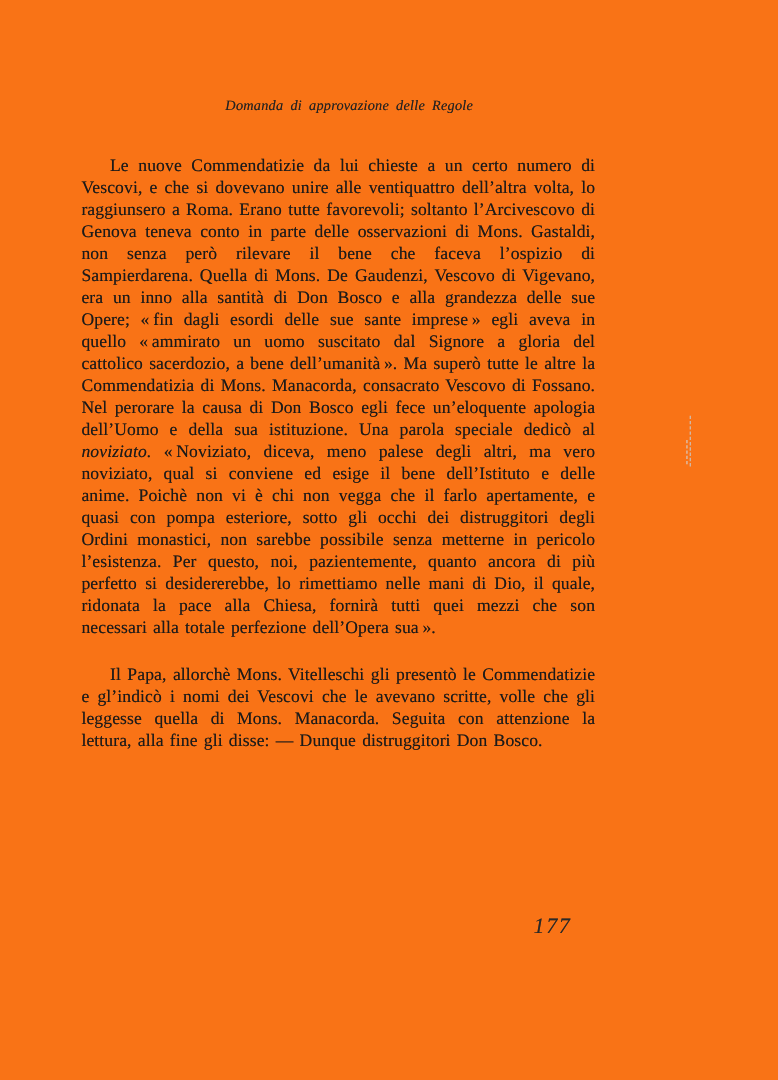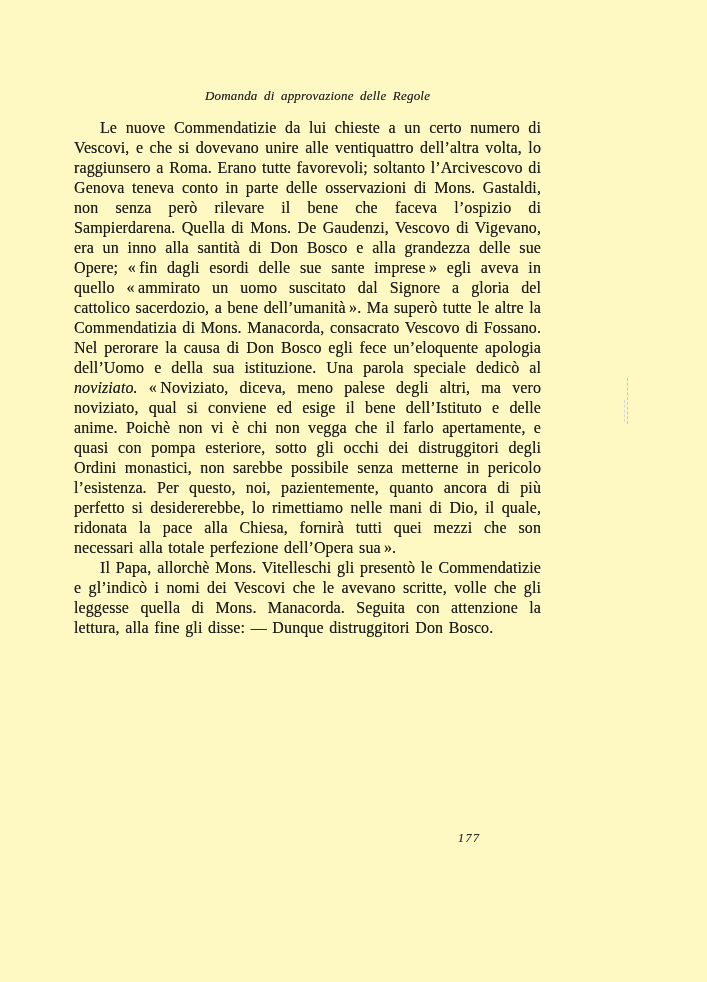--- a/index.html
+++ b/index.html
@@ -11,21 +11,21 @@
     height: 982px;
     background: #fdfdfc;
     position: relative;
     overflow: hidden;
     font-family: "Liberation Serif", "DejaVu Serif", serif;
     color: #1b1b1b;
   }
   .page {
     position: absolute;
     inset: 0;
-    background: #fef9c3;
+    background: #f97316;
   }
   .running-header {
     position: absolute;
     left: 74px;
     top: 88px;
     width: 467px;
     text-align: center;
     text-indent: 20px;
     font-style: italic;
     font-size: 13px;
@@ -45,30 +45,31 @@
     word-spacing: 1.5px;
     letter-spacing: 0.1px;
     text-shadow: 0 0 0.45px rgba(20,20,20,0.6);
   }
   .para {
     margin: 0;
     padding: 0;
   }
   .para.indent {
     text-indent: 26px;
+    margin-top: 23px;
   }
   .em {
     font-style: italic;
   }
   .page-number {
     position: absolute;
-    left: 458px;
+    left: 485px;
     top: 831px;
     font-style: italic;
-    font-size: 12px;
+    font-size: 20px;
     letter-spacing: 1.5px;
     color: #2a2a2a;
     text-shadow: 0 0 0.4px rgba(20,20,20,0.5);
   }
   .scan-artifact {
     position: absolute;
     width: 0;
     border-left: 1px dashed #c7c7c7;
   }
   .scan-artifact.a1 {

